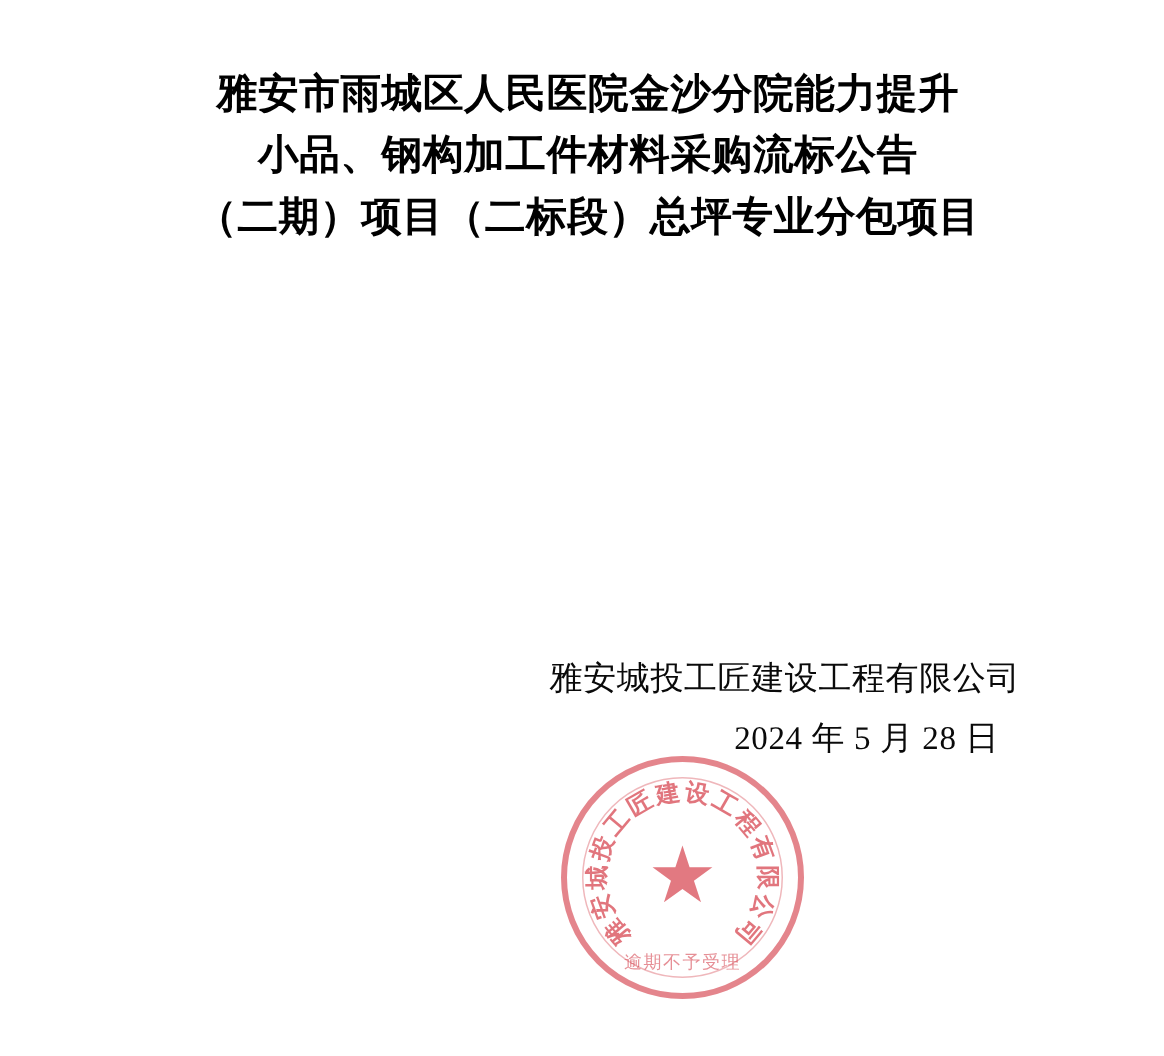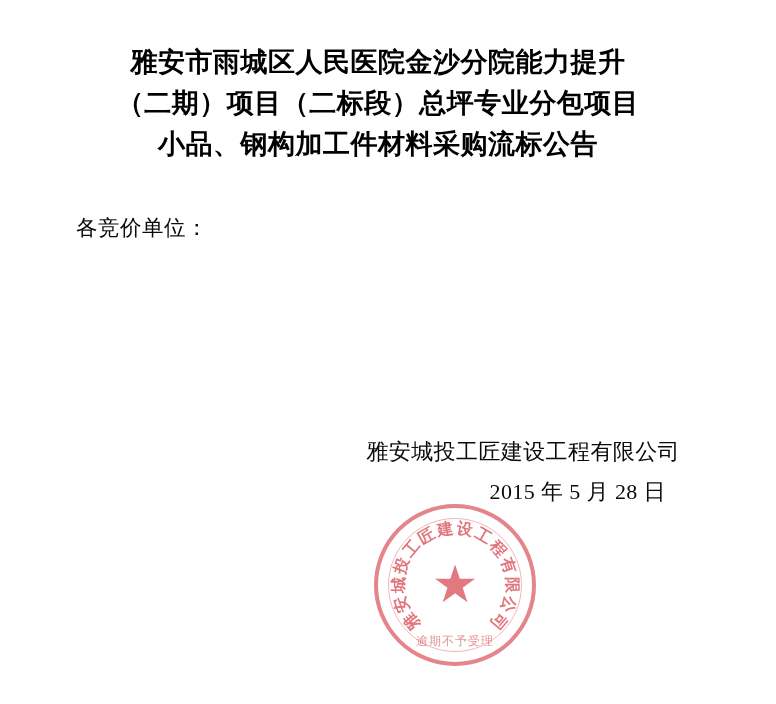--- a/index.html
+++ b/index.html
@@ -13,21 +13,21 @@
     font-family: "Liberation Serif", "DejaVu Serif", serif;
     color: #0a0a0a;
     overflow: hidden;
     position: relative;
   }
   .page {
     position: relative;
     width: 776px;
     height: 568px;
     box-sizing: border-box;
-    padding: 30px 96px 0 76px;
+    padding: 30px 96px 0 104px;
   }
   .doc-title {
     text-align: center;
     font-weight: bold;
     font-size: 27px;
     line-height: 41px;
     letter-spacing: 0.5px;
     margin: 12px 0 0 0;
     color: #000;
   }
@@ -129,26 +129,25 @@
     letter-spacing: 1px;
   }
 </style>
 </head>
 <body>
 
 <div class="page">
 
   <div class="doc-title">
     <span class="tline">雅安市雨城区人民医院金沙分院能力提升</span>
+    <span class="tline">小品、钢构加工件材料采购流标公告</span>
     <span class="tline">（二期）项目（二标段）总坪专业分包项目</span>
-    <span class="tline">小品、钢构加工件材料采购流标公告</span>
   </div>
 
   <div class="body-block">
-    <p class="salutation">各竞价单位：</p>
   </div>
 
   <div class="seal">
     <div class="ring"></div>
     <div class="ring-inner"></div>
     <div class="seal-text" id="seal-arc">
         <span style="transform: translate(-50%, -50%) rotate(-130deg) translateY(-56px);">雅</span>
         <span style="transform: translate(-50%, -50%) rotate(-110deg) translateY(-56px);">安</span>
         <span style="transform: translate(-50%, -50%) rotate(-90deg) translateY(-56px);">城</span>
         <span style="transform: translate(-50%, -50%) rotate(-70deg) translateY(-56px);">投</span>
@@ -162,16 +161,16 @@
         <span style="transform: translate(-50%, -50%) rotate(90deg) translateY(-56px);">限</span>
         <span style="transform: translate(-50%, -50%) rotate(110deg) translateY(-56px);">公</span>
         <span style="transform: translate(-50%, -50%) rotate(130deg) translateY(-56px);">司</span>
       </div>
     <div class="star">★</div>
     <div class="seal-bottom">逾期不予受理</div>
   </div>
 
   <div class="sign-block">
     <span class="sign-line">雅安城投工匠建设工程有限公司</span>
-    <span class="sign-date">2015 年 5 月 28 日</span>
+    <span class="sign-date">2024 年 5 月 28 日</span>
   </div>
 
 </div>
 
 </body></html>

